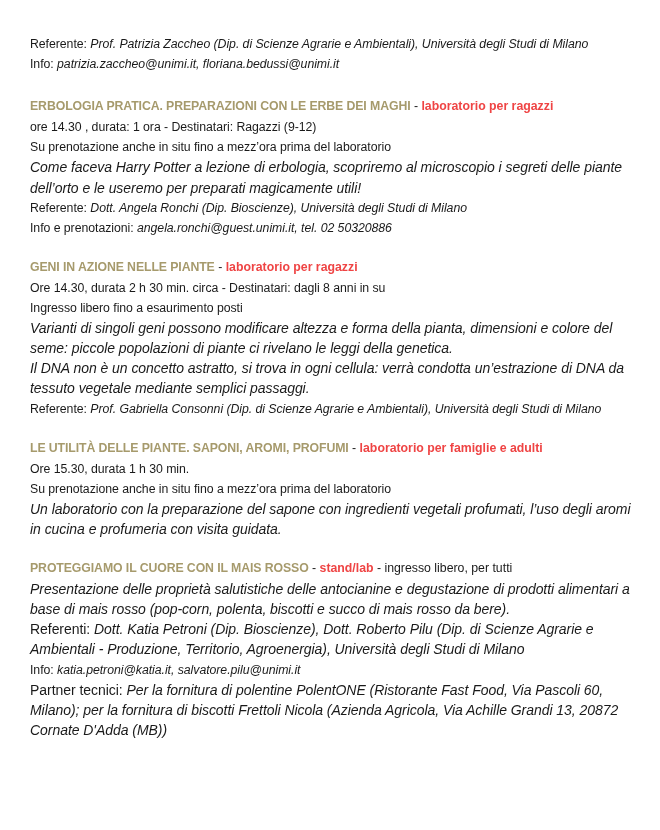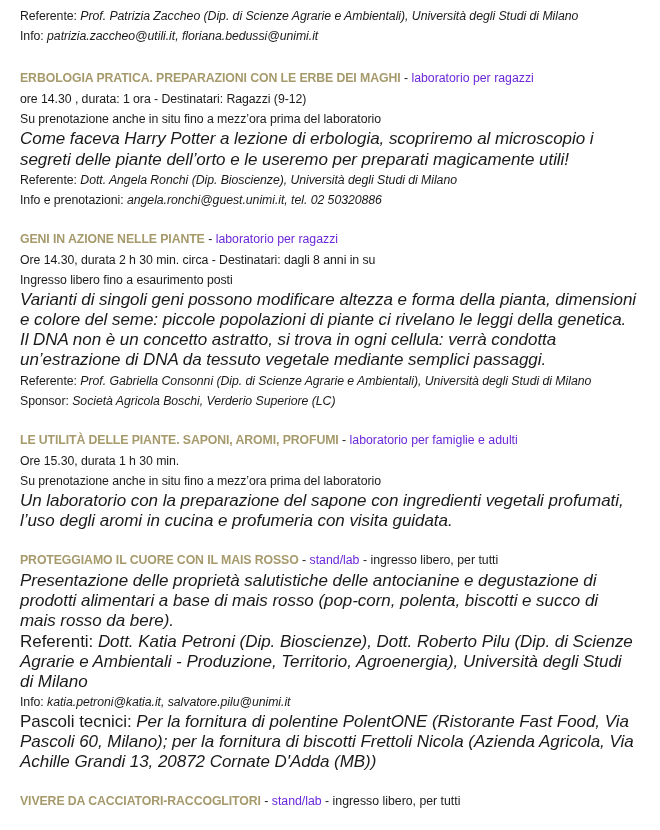--- a/index.html
+++ b/index.html
@@ -14,60 +14,61 @@
     overflow: hidden;
     font-family: "Liberation Sans", sans-serif;
     color: #1a1a1a;
     -webkit-font-smoothing: antialiased;
   }
 
   .page {
     box-sizing: border-box;
     width: 660px;
     height: 758px;
-    padding: 6px 22px 0 20px;
+    padding: 6px 22px 0 30px;
     background: #ffffff;
+    margin-top: 28px;
   }
 
   .block {
     margin: 0 0 19px 0;
   }
   .block:last-child { margin-bottom: 0; }
 
   .line {
     font-size: 12.3px;
     line-height: 20.1px;
     letter-spacing: -0.05px;
     white-space: normal;
     color: #1a1a1a;
   }
 
   
   .para {
-    font-size: 17px;
+    font-size: 14px;
     line-height: 20.1px;
     letter-spacing: -0.05px;
     color: #1a1a1a;
   }
 
   .italic { font-style: italic; }
 
   .heading {
     font-size: 12.3px;
     line-height: 20.1px;
     margin-bottom: 1px;
   }
   .heading .title {
     color: #a69a6c;
     font-weight: 600;
     letter-spacing: -0.1px;
   }
   .heading .kind {
-    color: #6d28d9;
-    font-weight: 400;
+    color: #ef4444;
+    font-weight: 700;
   }
   .heading .tail {
     color: #1a1a1a;
     font-weight: 400;
   }
 
   .lbl { font-style: normal; }
   .val { font-style: italic; }
 </style>
 </head>
@@ -75,21 +76,21 @@
 
 <div class="page">
 
   <div class="block" style="margin-bottom:22px;">
     <div class="line">
       <span class="lbl">Referente:</span>
       <span class="val">Prof. Patrizia Zaccheo (Dip. di Scienze Agrarie e Ambientali), Università degli Studi di Milano</span>
     </div>
     <div class="line">
       <span class="lbl">Info:</span>
-      <span class="val">patrizia.zaccheo@utili.it, floriana.bedussi@unimi.it</span>
+      <span class="val">patrizia.zaccheo@unimi.it, floriana.bedussi@unimi.it</span>
     </div>
   </div>
 
   <div class="block">
     <div class="heading">
       <span class="title">ERBOLOGIA PRATICA. PREPARAZIONI CON LE ERBE DEI MAGHI</span><span class="tail">  - </span><span class="kind">laboratorio per ragazzi</span><span class="tail"></span>
     </div>
     <div class="line">ore 14.30 , durata: 1 ora - Destinatari: Ragazzi (9-12)</div>
     <div class="line">Su prenotazione  anche in situ fino a mezz’ora prima del laboratorio</div>
     <div class="para italic">Come faceva Harry Potter a lezione di erbologia, scopriremo al microscopio i segreti delle piante dell’orto e le useremo per preparati magicamente utili!</div>
@@ -108,24 +109,20 @@
       <span class="title">GENI IN AZIONE NELLE PIANTE</span><span class="tail">  - </span><span class="kind">laboratorio per ragazzi</span><span class="tail"></span>
     </div>
     <div class="line">Ore 14.30, durata 2 h 30 min. circa  - Destinatari: dagli 8 anni in su</div>
     <div class="line">Ingresso libero fino a esaurimento posti</div>
     <div class="para italic">Varianti di singoli geni possono modificare altezza e forma della pianta, dimensioni e colore del seme: piccole popolazioni di piante ci rivelano le leggi della genetica.</div>
     <div class="para italic">Il DNA non è un concetto astratto, si trova in ogni cellula: verrà condotta un’estrazione di DNA da tessuto vegetale mediante semplici passaggi.</div>
     <div class="line">
       <span class="lbl">Referente:</span>
       <span class="val">Prof. Gabriella Consonni (Dip. di Scienze Agrarie e Ambientali), Università degli Studi di Milano</span>
     </div>
-    <div class="line">
-      <span class="lbl">Sponsor:</span>
-      <span class="val">Società Agricola Boschi, Verderio Superiore (LC)</span>
-    </div>
   </div>
 
   <div class="block">
     <div class="heading">
       <span class="title">LE UTILITÀ DELLE PIANTE. SAPONI, AROMI, PROFUMI</span><span class="tail"> - </span><span class="kind">laboratorio per famiglie e adulti</span><span class="tail"></span>
     </div>
     <div class="line">Ore 15.30, durata 1 h 30 min.</div>
     <div class="line">Su prenotazione anche in situ fino a mezz’ora prima del laboratorio</div>
     <div class="para italic">Un laboratorio con la preparazione del sapone con ingredienti vegetali profumati, l’uso degli aromi in cucina e profumeria con visita guidata.</div>
   </div>
@@ -137,25 +134,19 @@
     <div class="para italic">Presentazione delle proprietà salutistiche delle antocianine e degustazione di prodotti alimentari a base di mais rosso (pop-corn, polenta, biscotti e succo di mais rosso da bere).</div>
     <div class="para">
       <span class="lbl">Referenti:</span>
       <span class="val">Dott. Katia Petroni (Dip. Bioscienze), Dott. Roberto Pilu (Dip. di Scienze Agrarie e Ambientali - Produzione, Territorio, Agroenergia), Università degli Studi di Milano</span>
     </div>
     <div class="line">
       <span class="lbl">Info:</span>
       <span class="val">katia.petroni@katia.it, salvatore.pilu@unimi.it</span>
     </div>
     <div class="para">
-      <span class="lbl">Pascoli tecnici:</span>
+      <span class="lbl">Partner tecnici:</span>
       <span class="val">Per la fornitura di polentine PolentONE (Ristorante Fast Food, Via Pascoli 60, Milano); per la fornitura di biscotti Frettoli Nicola (Azienda Agricola, Via Achille Grandi 13, 20872 Cornate D'Adda (MB))</span>
     </div>
   </div>
 
-  <div class="block">
-    <div class="heading">
-      <span class="title">VIVERE DA CACCIATORI-RACCOGLITORI</span><span class="tail"> -  </span><span class="kind">stand/lab</span><span class="tail"> - ingresso libero, per tutti</span>
-    </div>
-
-  </div>
 
 </div>
 
 </body></html>

